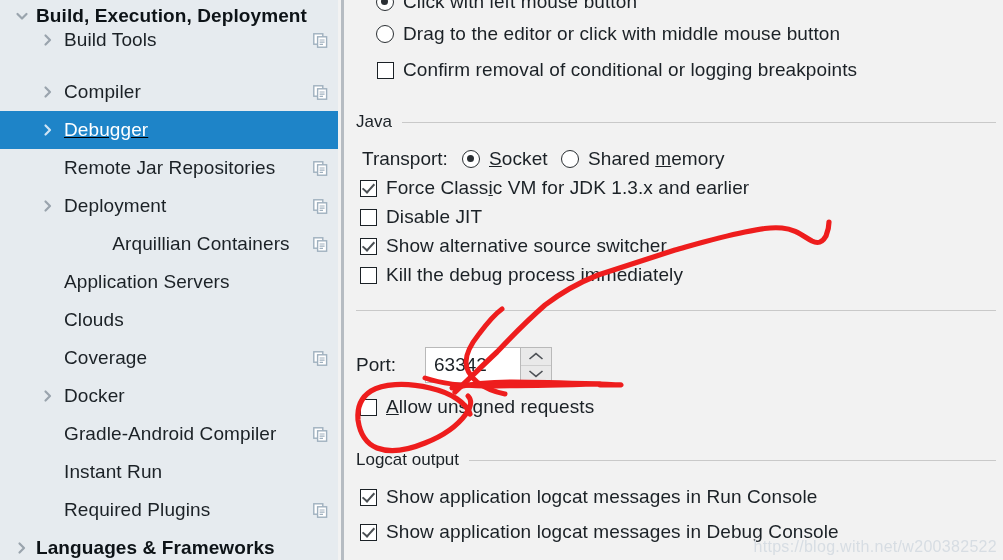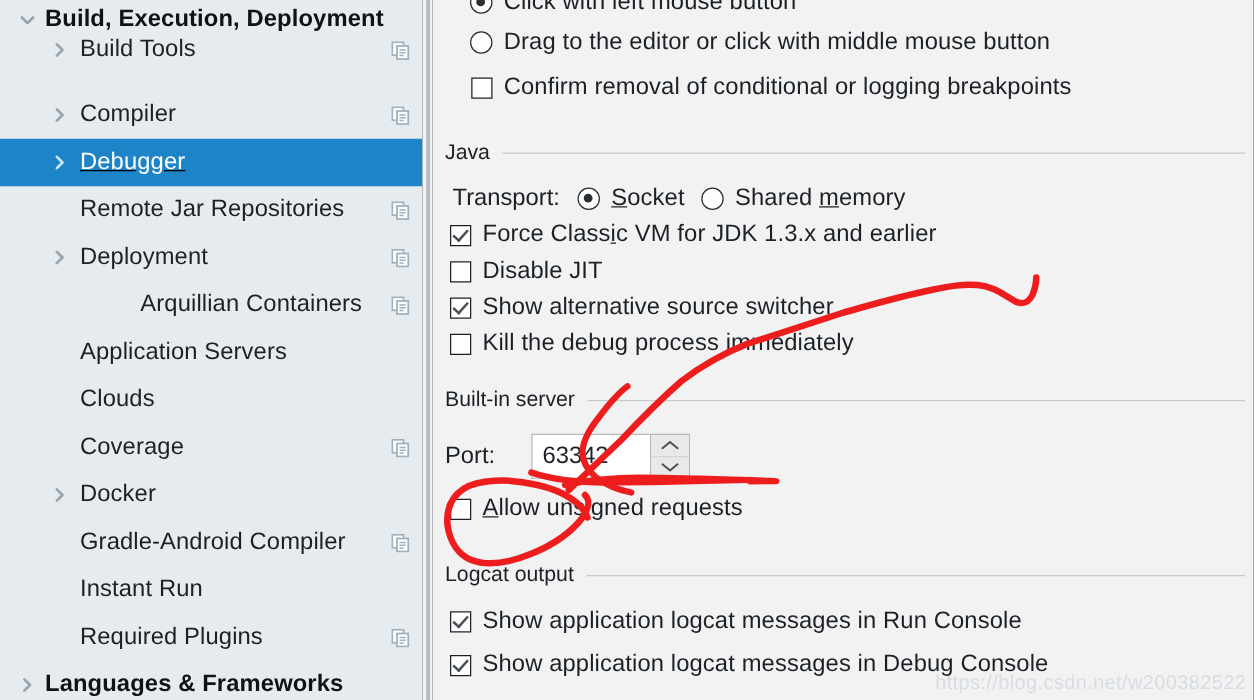--- a/index.html
+++ b/index.html
@@ -424,21 +424,20 @@
       <span class="checkbox checked"></span>
       <span class="opt-label">Show alternative source switcher</span>
     </div>
 
     <div class="opt-row" style="left:14px; top:264px;">
       <span class="checkbox"></span>
       <span class="opt-label">Kill the debug process immediately</span>
     </div>
 
     <div class="section-head" style="left:10px; top:310px;">
-      <span class="sh-text">Built-in server</span>
       <span class="sh-line"></span>
     </div>
 
     <div class="plain-label" style="left:10px; top:354px;">Port:</div>
 
     <div id="port-field-wrap">
       <input id="port-input" type="text" value="63342" style="">
       <span id="port-spinner">
         <span class="spin-btn">
           <svg width="16" height="9" viewBox="0 0 16 9">
@@ -467,21 +466,21 @@
     <div class="opt-row" style="left:14px; top:486px;">
       <span class="checkbox checked"></span>
       <span class="opt-label">Show application logcat messages in Run Console</span>
     </div>
 
     <div class="opt-row" style="left:14px; top:521px;">
       <span class="checkbox checked"></span>
       <span class="opt-label">Show application logcat messages in Debug Console</span>
     </div>
 
-    <div id="watermark">https://blog.csdn.net/w200382522</div>
+    <div id="watermark">https://blog.with.net/w200382522</div>
   </div>
 
   <svg id="annotation" viewBox="0 0 1003 560">
 
     <path d="M455 392 C 470 378, 480 368, 497 352 C 512 336, 528 320, 545 305
              C 562 292, 578 283, 598 275 C 625 266, 650 258, 675 250
              C 700 243, 720 237, 745 232 C 760 229, 770 227, 782 228
              C 795 229, 803 236, 812 241 C 818 244, 822 243, 826 236
              C 828 231, 829 226, 829 222" fill="none" stroke="#ee1d1d" stroke-width="5.2" stroke-linecap="round" stroke-linejoin="round"></path>
 

